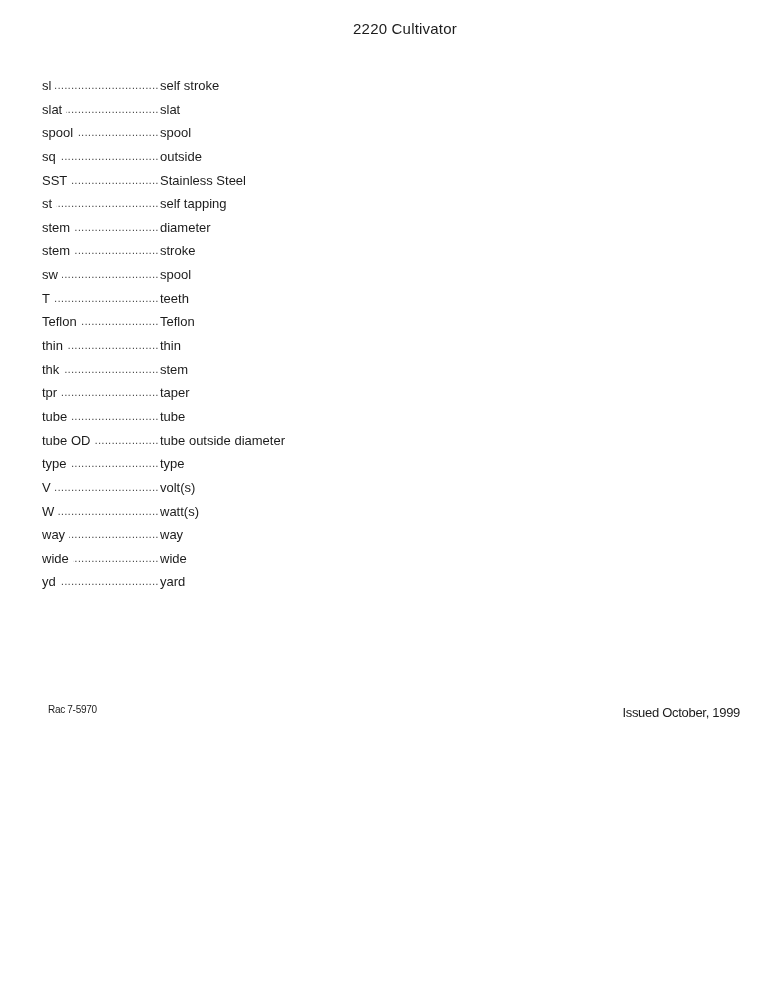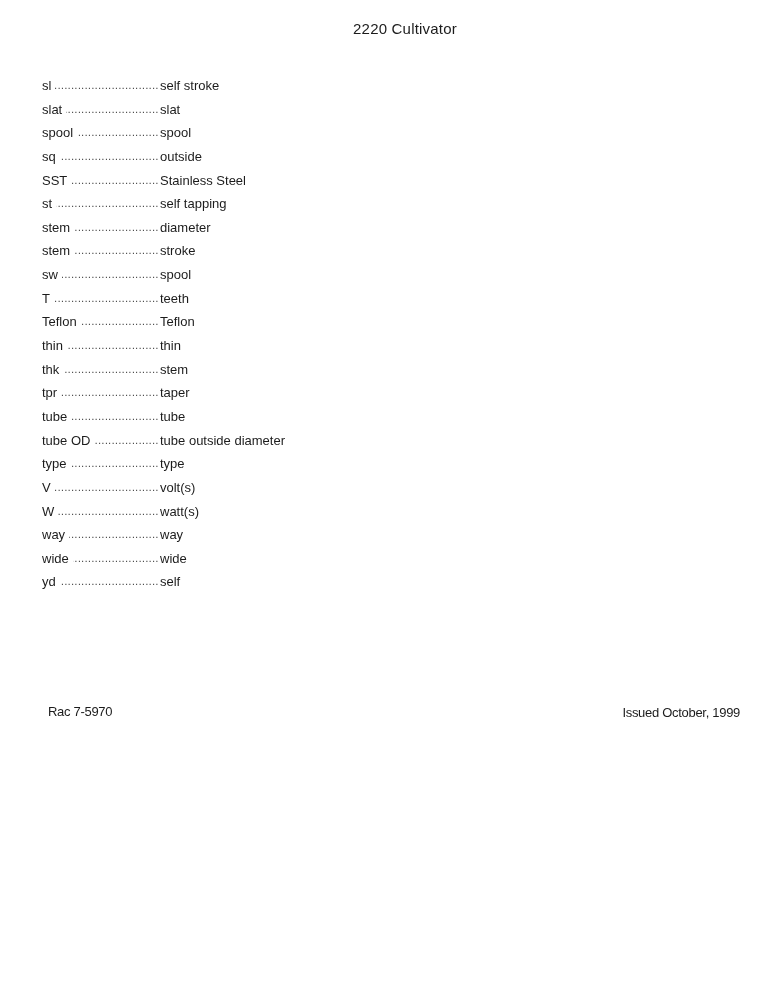--- a/index.html
+++ b/index.html
@@ -58,21 +58,21 @@
       text-align: right;
       direction: rtl;
     }
     .abbr-def {
       padding-left: 1px;
     }
     .footer-left {
       position: absolute;
       top: 704px;
       left: 48px;
-      font-size: 13px;
+      font-size: 10px;
       letter-spacing: -0.3px;
     }
     .footer-right {
       position: absolute;
       top: 705px;
       right: 32px;
       font-size: 13px;
       letter-spacing: -0.3px;
     }
   </style>
@@ -227,18 +227,18 @@
         <span class="abbr-key">wide</span>
         <span class="abbr-dots">..........................................</span>
       </span>
     <span class="abbr-def">wide</span>
   </li>
   <li class="abbr-row">
     <span class="abbr-term">
         <span class="abbr-key">yd</span>
         <span class="abbr-dots">..........................................</span>
       </span>
-    <span class="abbr-def">self</span>
+    <span class="abbr-def">yard</span>
   </li>
 </ul>
 
 <div class="footer-left">Rac 7-5970</div>
 <div class="footer-right">Issued October, 1999</div>
 
 </body></html>

